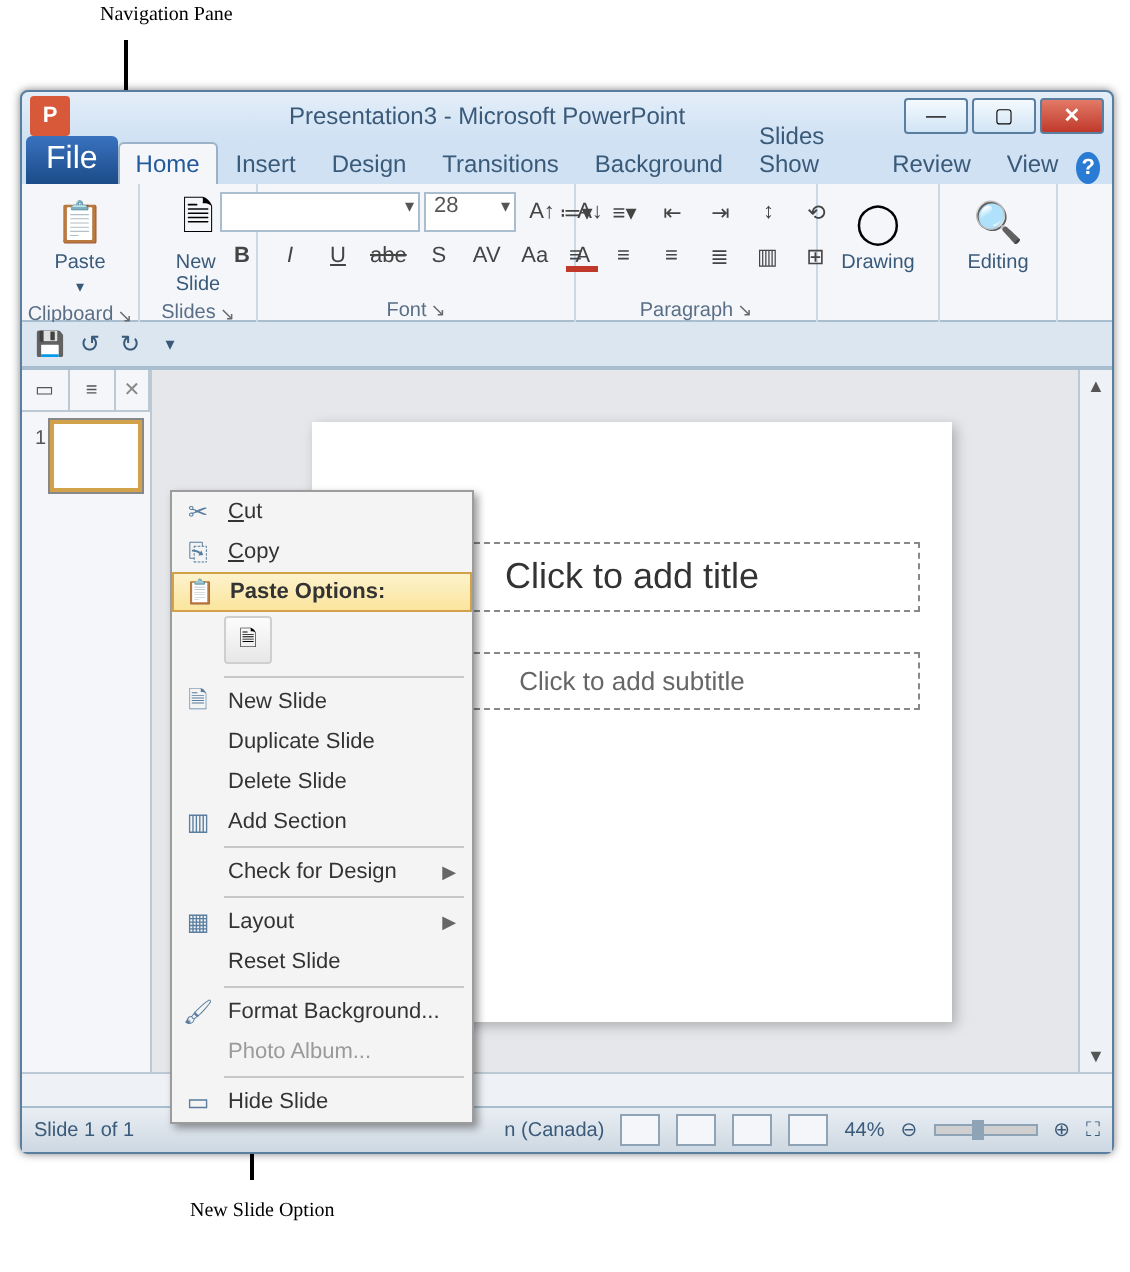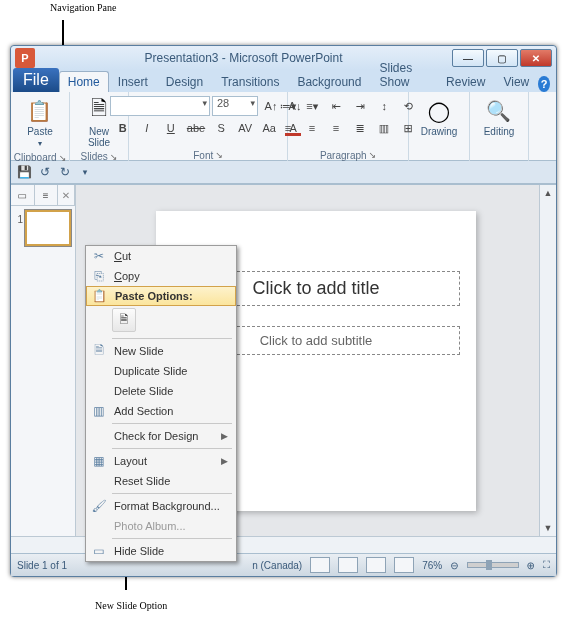--- a/index.html
+++ b/index.html
@@ -96,23 +96,23 @@
     height:68px;border-right:1px solid #ccd9e4;display:flex;flex-direction:column;
     align-items:center;justify-content:space-between;padding:2px 4px 0;
   }
   .rgroup .lbl{font-size:10px;color:#5a6f87;height:14px;display:flex;align-items:center;gap:2px;}
   .rgroup .lbl .exp{font-size:9px;color:#6a6a6a;}
   .bigbtn{
     display:flex;flex-direction:column;align-items:center;gap:1px;padding:2px 4px;
     border:1px solid transparent;border-radius:3px;
   }
   .bigicon{width:28px;height:28px;display:flex;align-items:center;justify-content:center;font-size:20px;}
-  .bigbtn span{font-size:10px;color:#3a5a7a;line-height:11px;text-align:center;}
-
-  .font-rows{display:flex;flex-direction:column;gap:2px;flex:1;align-items:center;}
+  .bigbtn span{font-size:10px;color:#3a5a7a;line-height:11px;}
+
+  .font-rows{display:flex;flex-direction:column;gap:2px;flex:1;}
   .rowline{display:flex;gap:2px;align-items:center;}
   .sel{border:1px solid #a9becf;background:#fff;height:18px;font-size:11px;padding:0 14px 0 4px;position:relative;color:#555;}
   .sel::after{content:"▾";position:absolute;right:2px;top:1px;font-size:9px;color:#555;}
   .tinybtn{
     min-width:16px;height:18px;border:1px solid transparent;border-radius:2px;
     display:flex;align-items:center;justify-content:center;font-size:11px;color:#444;padding:0 2px;
   }
 
   .workspace{flex:1;display:flex;background:#e9eef3;border-top:1px solid #a9becf;min-height:0;}
   .qat{height:22px;background:#dbe6f1;border-bottom:1px solid #a9becf;display:flex;align-items:center;gap:4px;padding-left:6px;}
@@ -337,21 +337,21 @@
   <div class="hscroll"></div>
 
   <div class="statusbar">
     <span>Slide 1 of 1</span>
     <div class="spacer"></div>
     <span>n (Canada)</span>
     <div class="viewbtn"></div>
     <div class="viewbtn"></div>
     <div class="viewbtn"></div>
     <div class="viewbtn"></div>
-    <span>76%</span>
+    <span>44%</span>
     <span>⊖</span>
     <span style="width:50px;height:4px;background:#cfcfcf;border:1px solid #8ea3b6;position:relative;">
         <span style="position:absolute;left:18px;top:-3px;width:6px;height:10px;background:#8ea3b6;"></span>
       </span>
     <span>⊕</span>
     <span>⛶</span>
   </div>
 </div>
 
 <div class="contextmenu">

